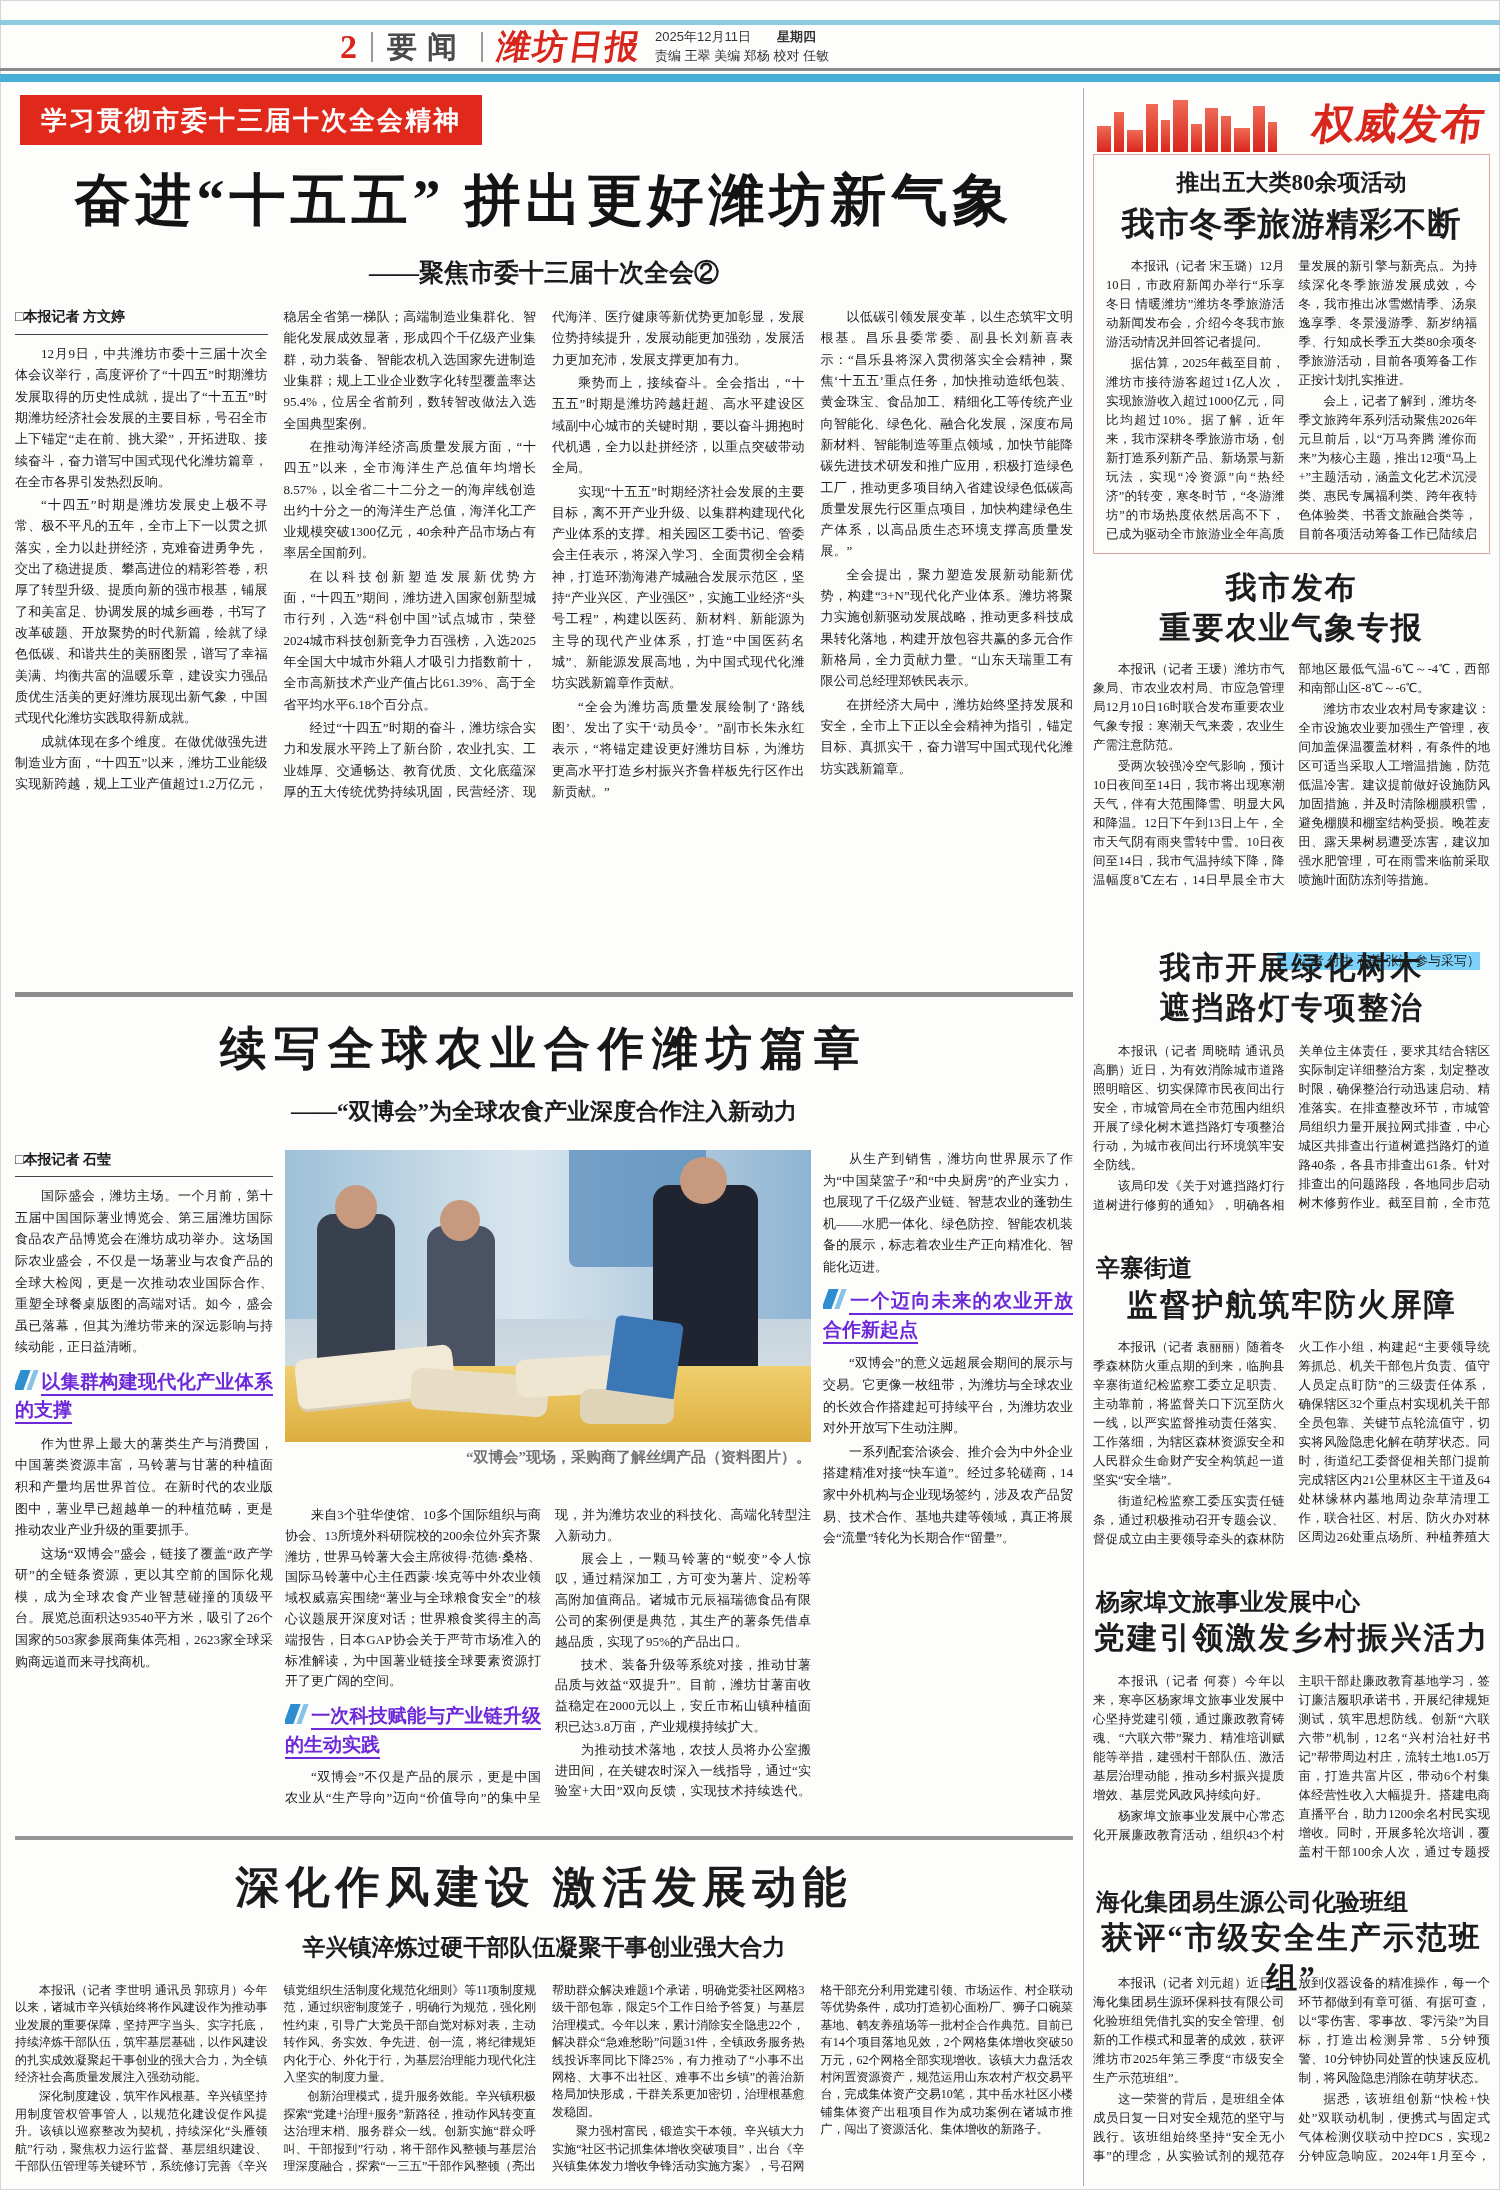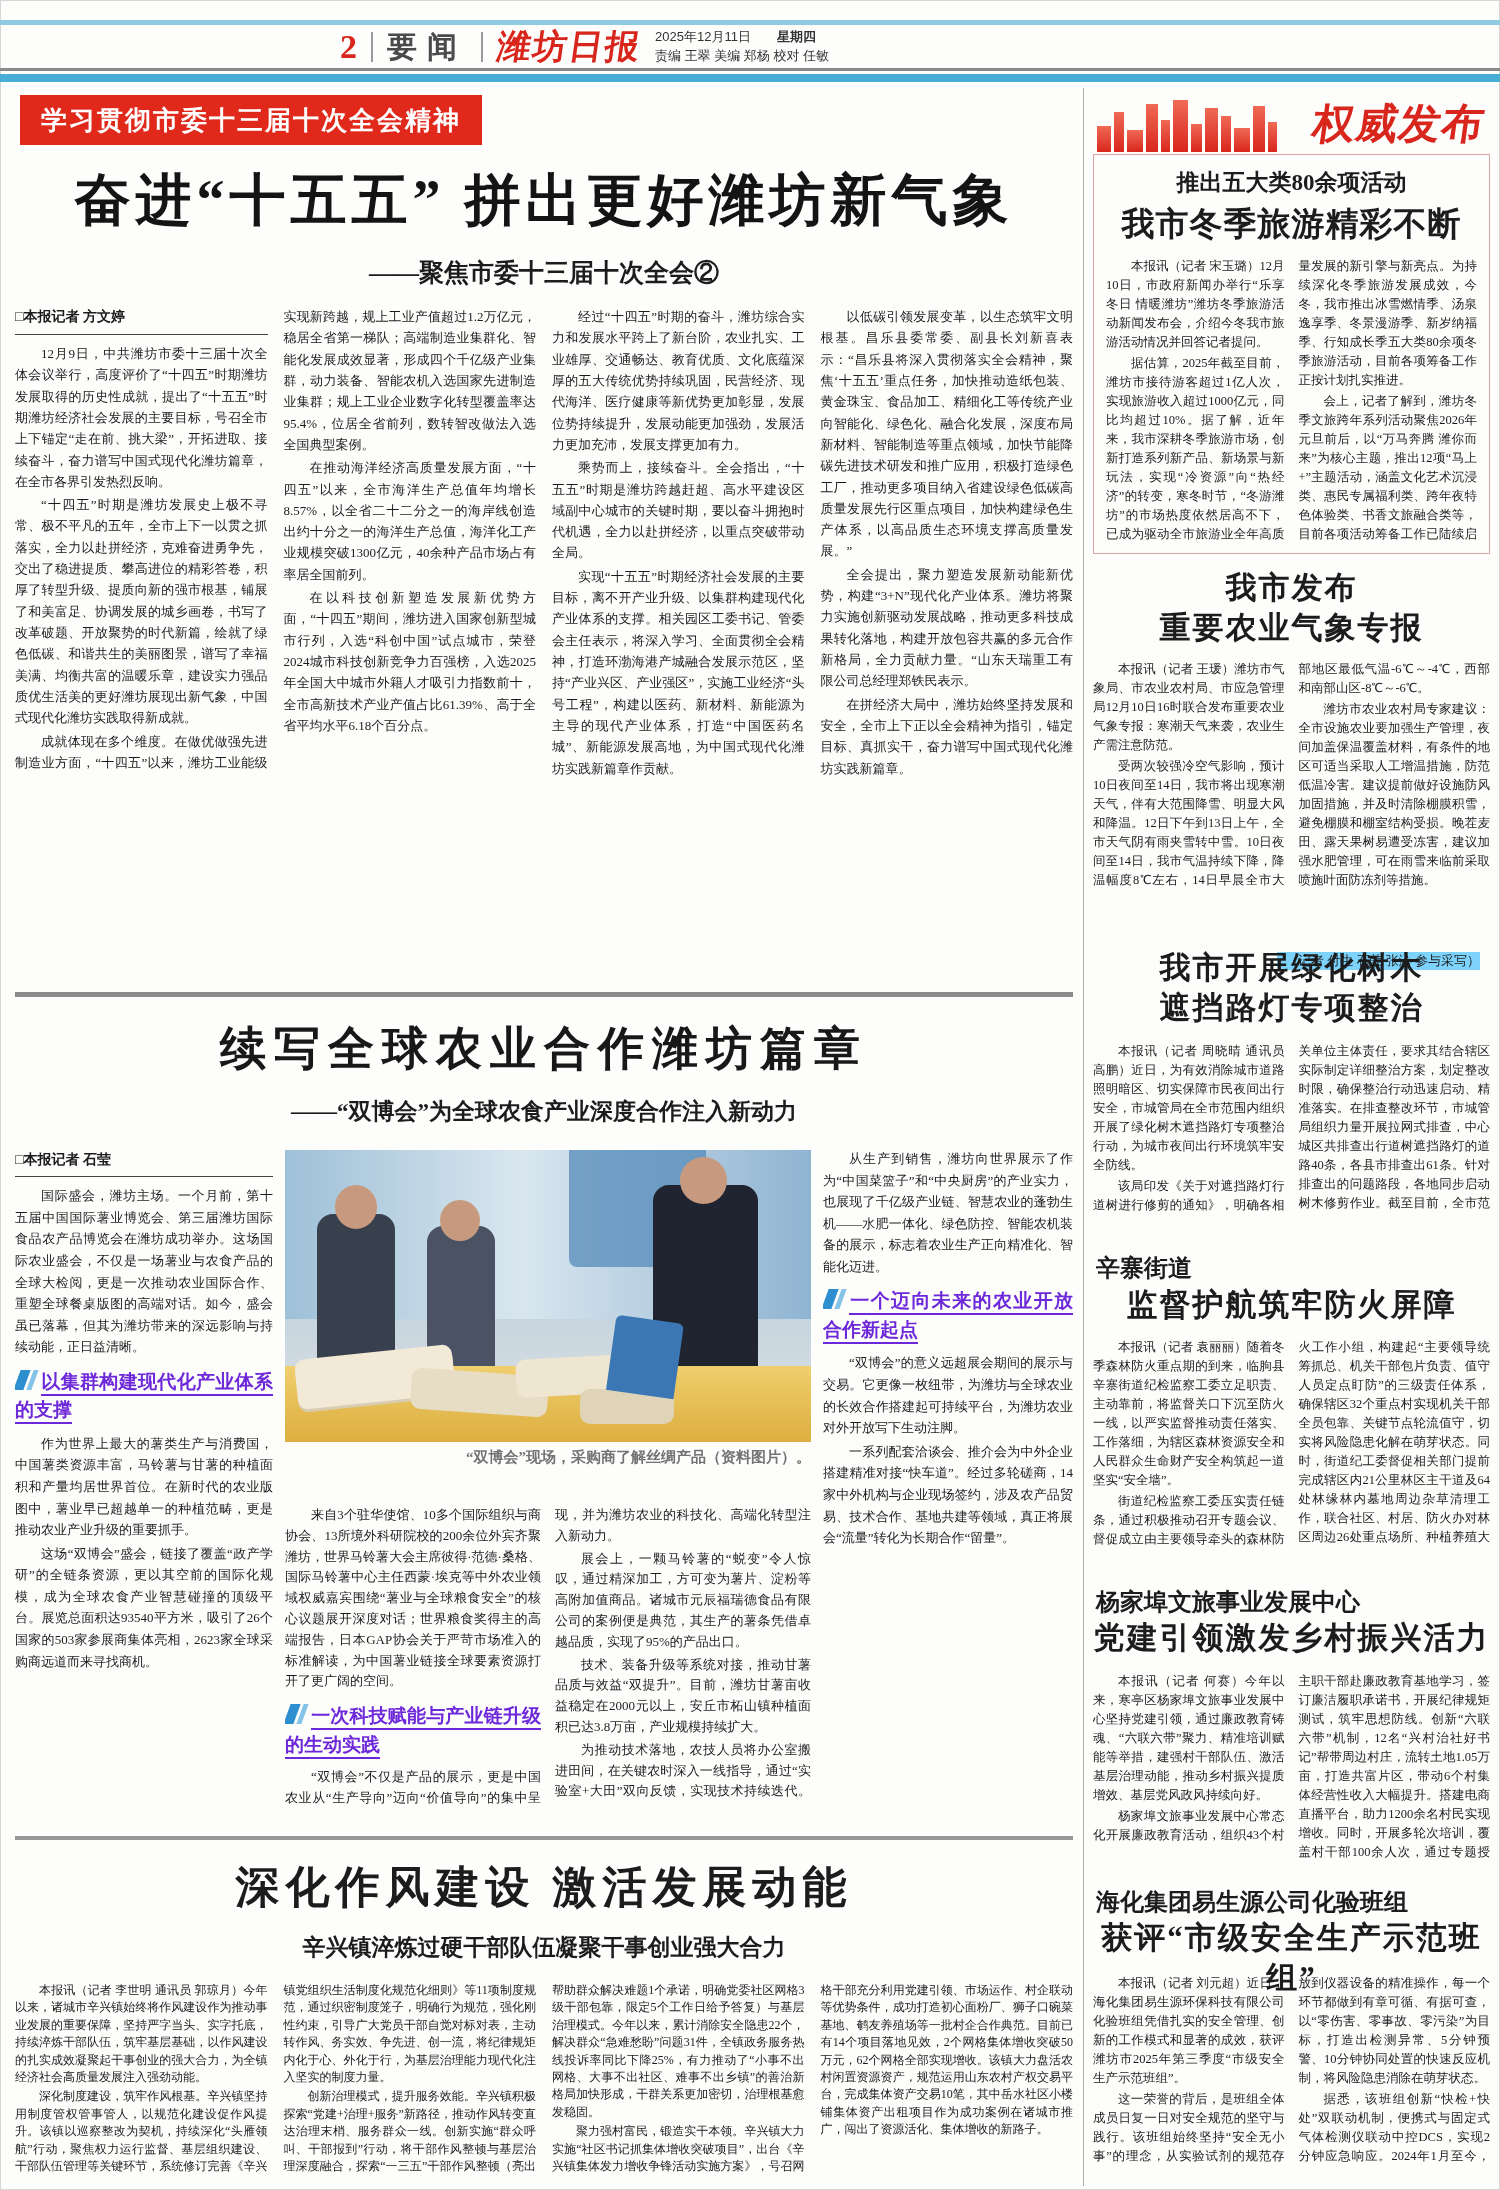--- a/index.html
+++ b/index.html
@@ -126,20 +126,21 @@
   <div class="byline">□本报记者 方文婷</div>
   <div>
       <p class="para">12月9日，中共潍坊市委十三届十次全体会议举行，高度评价了“十四五”时期潍坊发展取得的历史性成就，提出了“十五五”时期潍坊经济社会发展的主要目标，号召全市上下锚定“走在前、挑大梁”，开拓进取、接续奋斗，奋力谱写中国式现代化潍坊篇章，在全市各界引发热烈反响。</p>
       <p class="para">“十四五”时期是潍坊发展史上极不寻常、极不平凡的五年，全市上下一以贯之抓落实，全力以赴拼经济，克难奋进勇争先，交出了稳进提质、攀高进位的精彩答卷，积厚了转型升级、提质向新的强市根基，铺展了和美富足、协调发展的城乡画卷，书写了改革破题、开放聚势的时代新篇，绘就了绿色低碳、和谐共生的美丽图景，谱写了幸福美满、均衡共富的温暖乐章，建设实力强品质优生活美的更好潍坊展现出新气象，中国式现代化潍坊实践取得新成就。</p>
       <p class="para">成就体现在多个维度。在做优做强先进制造业方面，“十四五”以来，潍坊工业能级实现新跨越，规上工业产值超过1.2万亿元，稳居全省第一梯队；高端制造业集群化、智能化发展成效显著，形成四个千亿级产业集群，动力装备、智能农机入选国家先进制造业集群；规上工业企业数字化转型覆盖率达95.4%，位居全省前列，数转智改做法入选全国典型案例。</p>
       <p class="para">在推动海洋经济高质量发展方面，“十四五”以来，全市海洋生产总值年均增长8.57%，以全省二十二分之一的海岸线创造出约十分之一的海洋生产总值，海洋化工产业规模突破1300亿元，40余种产品市场占有率居全国前列。</p>
       <p class="para">在以科技创新塑造发展新优势方面，“十四五”期间，潍坊进入国家创新型城市行列，入选“科创中国”试点城市，荣登2024城市科技创新竞争力百强榜，入选2025年全国大中城市外籍人才吸引力指数前十，全市高新技术产业产值占比61.39%、高于全省平均水平6.18个百分点。</p>
       <p class="para">经过“十四五”时期的奋斗，潍坊综合实力和发展水平跨上了新台阶，农业扎实、工业雄厚、交通畅达、教育优质、文化底蕴深厚的五大传统优势持续巩固，民营经济、现代海洋、医疗健康等新优势更加彰显，发展位势持续提升，发展动能更加强劲，发展活力更加充沛，发展支撑更加有力。</p>
       <p class="para">乘势而上，接续奋斗。全会指出，“十五五”时期是潍坊跨越赶超、高水平建设区域副中心城市的关键时期，要以奋斗拥抱时代机遇，全力以赴拼经济，以重点突破带动全局。</p>
       <p class="para">实现“十五五”时期经济社会发展的主要目标，离不开产业升级、以集群构建现代化产业体系的支撑。相关园区工委书记、管委会主任表示，将深入学习、全面贯彻全会精神，打造环渤海港产城融合发展示范区，坚持“产业兴区、产业强区”，实施工业经济“头号工程”，构建以医药、新材料、新能源为主导的现代产业体系，打造“中国医药名城”、新能源发展高地，为中国式现代化潍坊实践新篇章作贡献。</p>
+      <p class="para">“全会为潍坊高质量发展绘制了‘路线图’、发出了实干‘动员令’。”副市长朱永红表示，“将锚定建设更好潍坊目标，为潍坊更高水平打造乡村振兴齐鲁样板先行区作出新贡献。”</p>
       <p class="para">以低碳引领发展变革，以生态筑牢文明根基。昌乐县委常委、副县长刘新喜表示：“昌乐县将深入贯彻落实全会精神，聚焦‘十五五’重点任务，加快推动造纸包装、黄金珠宝、食品加工、精细化工等传统产业向智能化、绿色化、融合化发展，深度布局新材料、智能制造等重点领域，加快节能降碳先进技术研发和推广应用，积极打造绿色工厂，推动更多项目纳入省建设绿色低碳高质量发展先行区重点项目，加快构建绿色生产体系，以高品质生态环境支撑高质量发展。”</p>
       <p class="para">全会提出，聚力塑造发展新动能新优势，构建“3+N”现代化产业体系。潍坊将聚力实施创新驱动发展战略，推动更多科技成果转化落地，构建开放包容共赢的多元合作新格局，全力贡献力量。“山东天瑞重工有限公司总经理郑铁民表示。</p>
       <p class="para">在拼经济大局中，潍坊始终坚持发展和安全，全市上下正以全会精神为指引，锚定目标、真抓实干，奋力谱写中国式现代化潍坊实践新篇章。</p>
     </div>
 </div>
 <div class="lead-signoff">（记者 付生 石莹 张沁 参与采写）</div>
 
 <div class="rule-mid1"></div>
 
 <div class="expo-headline">续写全球农业合作潍坊篇章</div>

